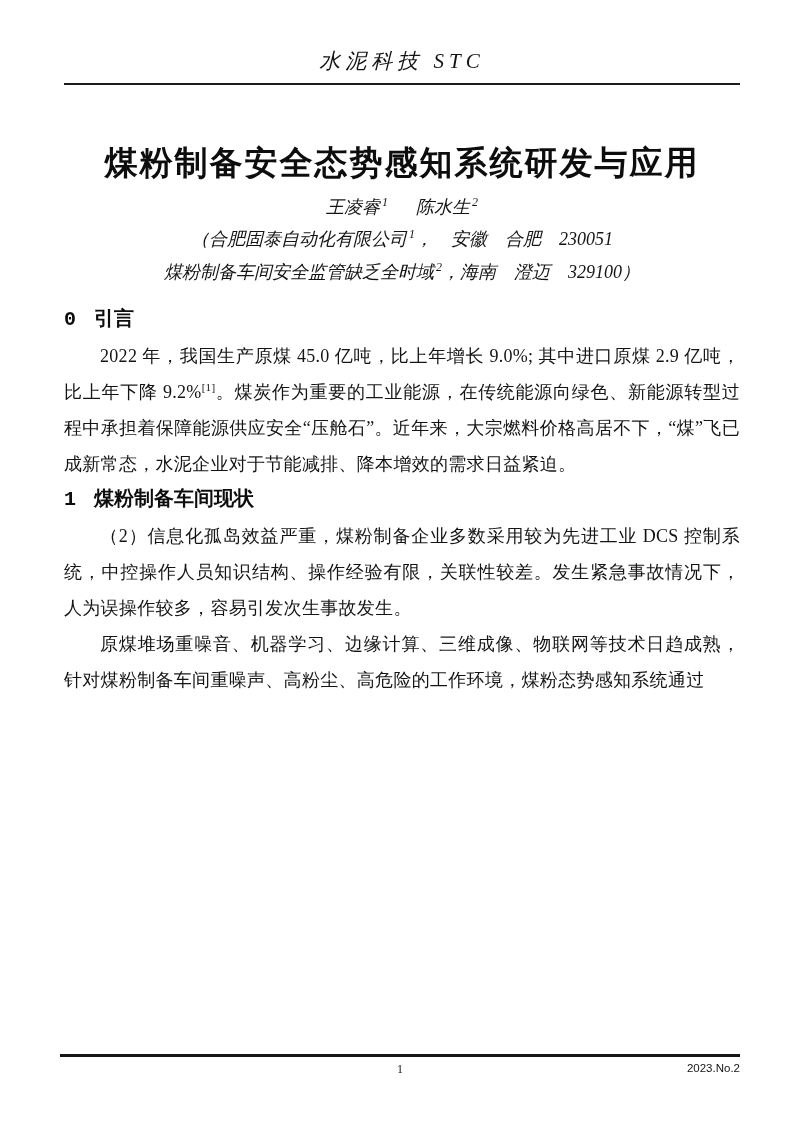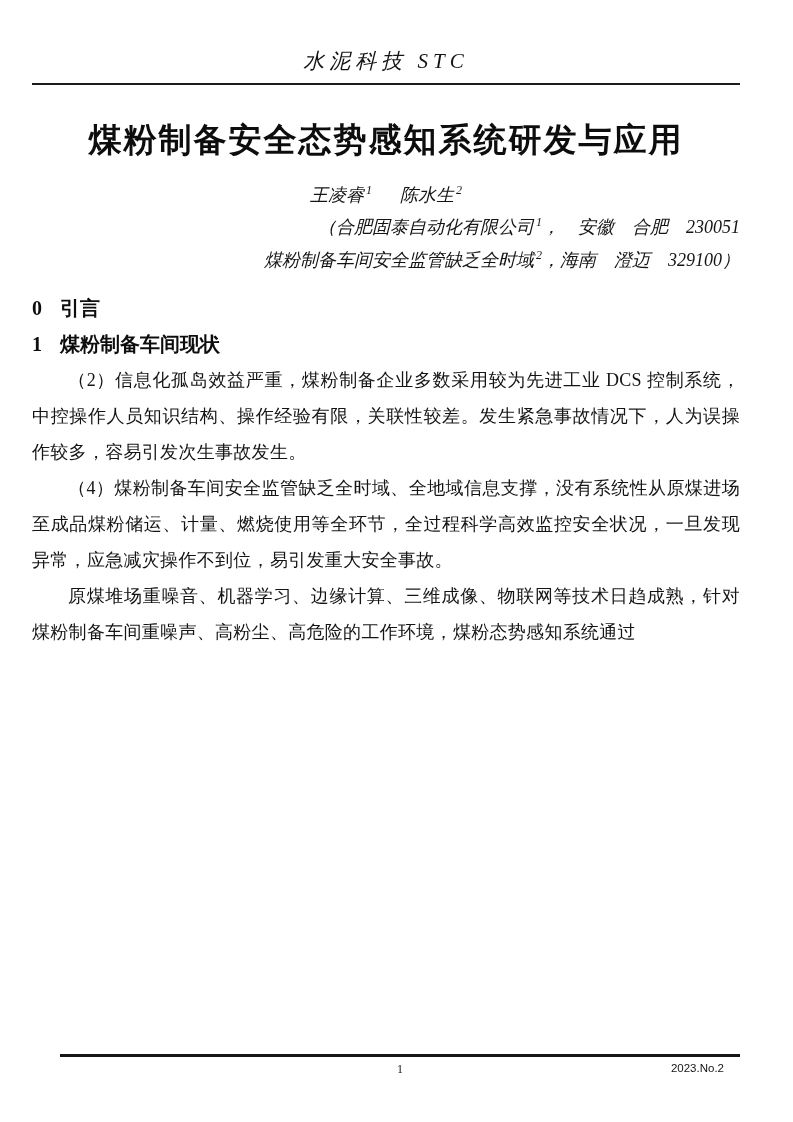--- a/index.html
+++ b/index.html
@@ -10,69 +10,69 @@
     height: 1122px;
     background: #ffffff;
     color: #141414;
     font-family: "Liberation Serif", "DejaVu Serif", serif;
     position: relative;
     overflow: hidden;
   }
   .page {
     position: absolute;
     inset: 0;
-    padding: 0 53px 0 32px;
+    padding: 0 53px 0 64px;
   }
   
   .journal-title {
     margin-top: 47px;
     text-align: center;
     font-size: 21px;
     letter-spacing: 5px;
     font-style: italic;
     font-weight: 500;
   }
   .header-rule {
     margin-top: 8px;
     border-bottom: 2.5px solid #1c1c1c;
   }
   
   h1.article-title {
-    margin: 36px 0 0 0;
+    margin: 56px 0 0 0;
     text-align: center;
-    font-family: Liberation Mono, monospace;
+    font-family: Liberation Sans, sans-serif;
     font-weight: 700;
     font-size: 33px;
     letter-spacing: 2px;
     line-height: 44px;
     color: #0d0d0d;
   }
   .authors {
-    margin-top: 12px;
+    margin-top: 4px;
     text-align: center;
     font-size: 18px;
     font-style: italic;
     line-height: 26px;
   }
   .author + .author { margin-left: 28px; }
   .authors sup, .affil-line sup {
     font-size: 12px;
     margin-left: 2px;
   }
   .affiliations {
-    text-align: right;
+    text-align: center;
     font-size: 18px;
     font-style: italic;
     line-height: 28px;
   }
   
   main.article-body { margin-top: 16px; }
   h2.section-heading {
     margin: 0;
-    font-family: Liberation Serif, serif;
+    font-family: Liberation Mono, monospace;
     font-weight: 700;
     font-size: 20px;
     line-height: 36px;
     color: #0d0d0d;
   }
   h2 .sec-num { margin-right: 18px; }
   p.body-para {
     margin: 0;
     font-size: 18px;
     line-height: 36px;
@@ -98,21 +98,21 @@
     margin-top: 5px;
     font-size: 12px;
   }
   .page-number {
     position: absolute;
     left: 0; right: 0;
     text-align: center;
   }
   .issue {
     position: absolute;
-    right: 16px;
+    right: 0;
     font-family: "Liberation Sans", "DejaVu Sans", sans-serif;
     font-size: 11.5px;
   }
 </style>
 </head>
 <body>
 
 <div class="page">
 
   <header>
@@ -126,23 +126,23 @@
     <span class="author"><span>王凌睿</span><sup>1</sup></span><span class="author"><span>陈水生</span><sup>2</sup></span>
   </div>
 
   <div class="affiliations">
     <div class="affil-line"><span>（合肥固泰自动化有限公司</span><sup>1</sup><span>，　安徽　合肥　230051</span></div>
     <div class="affil-line"><span>煤粉制备车间安全监管缺乏全时域</span><sup>2</sup><span>，海南　澄迈　329100）</span></div>
   </div>
 
   <main class="article-body" id="article-body">
       <h2 class="section-heading"><span class="sec-num">0</span><span>引言</span></h2>
+      <p class="body-para"><span>2022 年，我国生产原煤 45.0 亿吨，比上年增长 9.0%; 其中进口原煤 2.9 亿吨，比上年下降 9.2%</span><sup class="cite">[1]</sup><span>。煤炭作为重要的工业能源，在传统能源向绿色、新能源转型过程中承担着保障能源供应安全“压舱石”。近年来，大宗燃料价格高居不下，“煤”飞已成新常态，水泥企业对于节能减排、降本增效的需求日益紧迫。</span></p>
       <h2 class="section-heading"><span class="sec-num">1</span><span>煤粉制备车间现状</span></h2>
       <p class="body-para"><span>（2）信息化孤岛效益严重，煤粉制备企业多数采用较为先进工业 DCS 控制系统，中控操作人员知识结构、操作经验有限，关联性较差。发生紧急事故情况下，人为误操作较多，容易引发次生事故发生。</span></p>
-      <p class="body-para"><span>（4）煤粉制备车间安全监管缺乏全时域、全地域信息支撑，没有系统性从原煤进场至成品煤粉储运、计量、燃烧使用等全环节，全过程科学高效监控安全状况，一旦发现异常，应急减灾操作不到位，易引发重大安全事故。</span></p>
       <p class="body-para"><span>原煤堆场重噪音、机器学习、边缘计算、三维成像、物联网等技术日趋成熟，针对煤粉制备车间重噪声、高粉尘、高危险的工作环境，煤粉态势感知系统通过</span></p>
     </main>
 
   <footer class="page-footer">
     <div class="footer-rule"></div>
     <div class="footer-row">
       <span class="page-number">1</span>
       <span class="issue">2023.No.2</span>
     </div>
   </footer>

